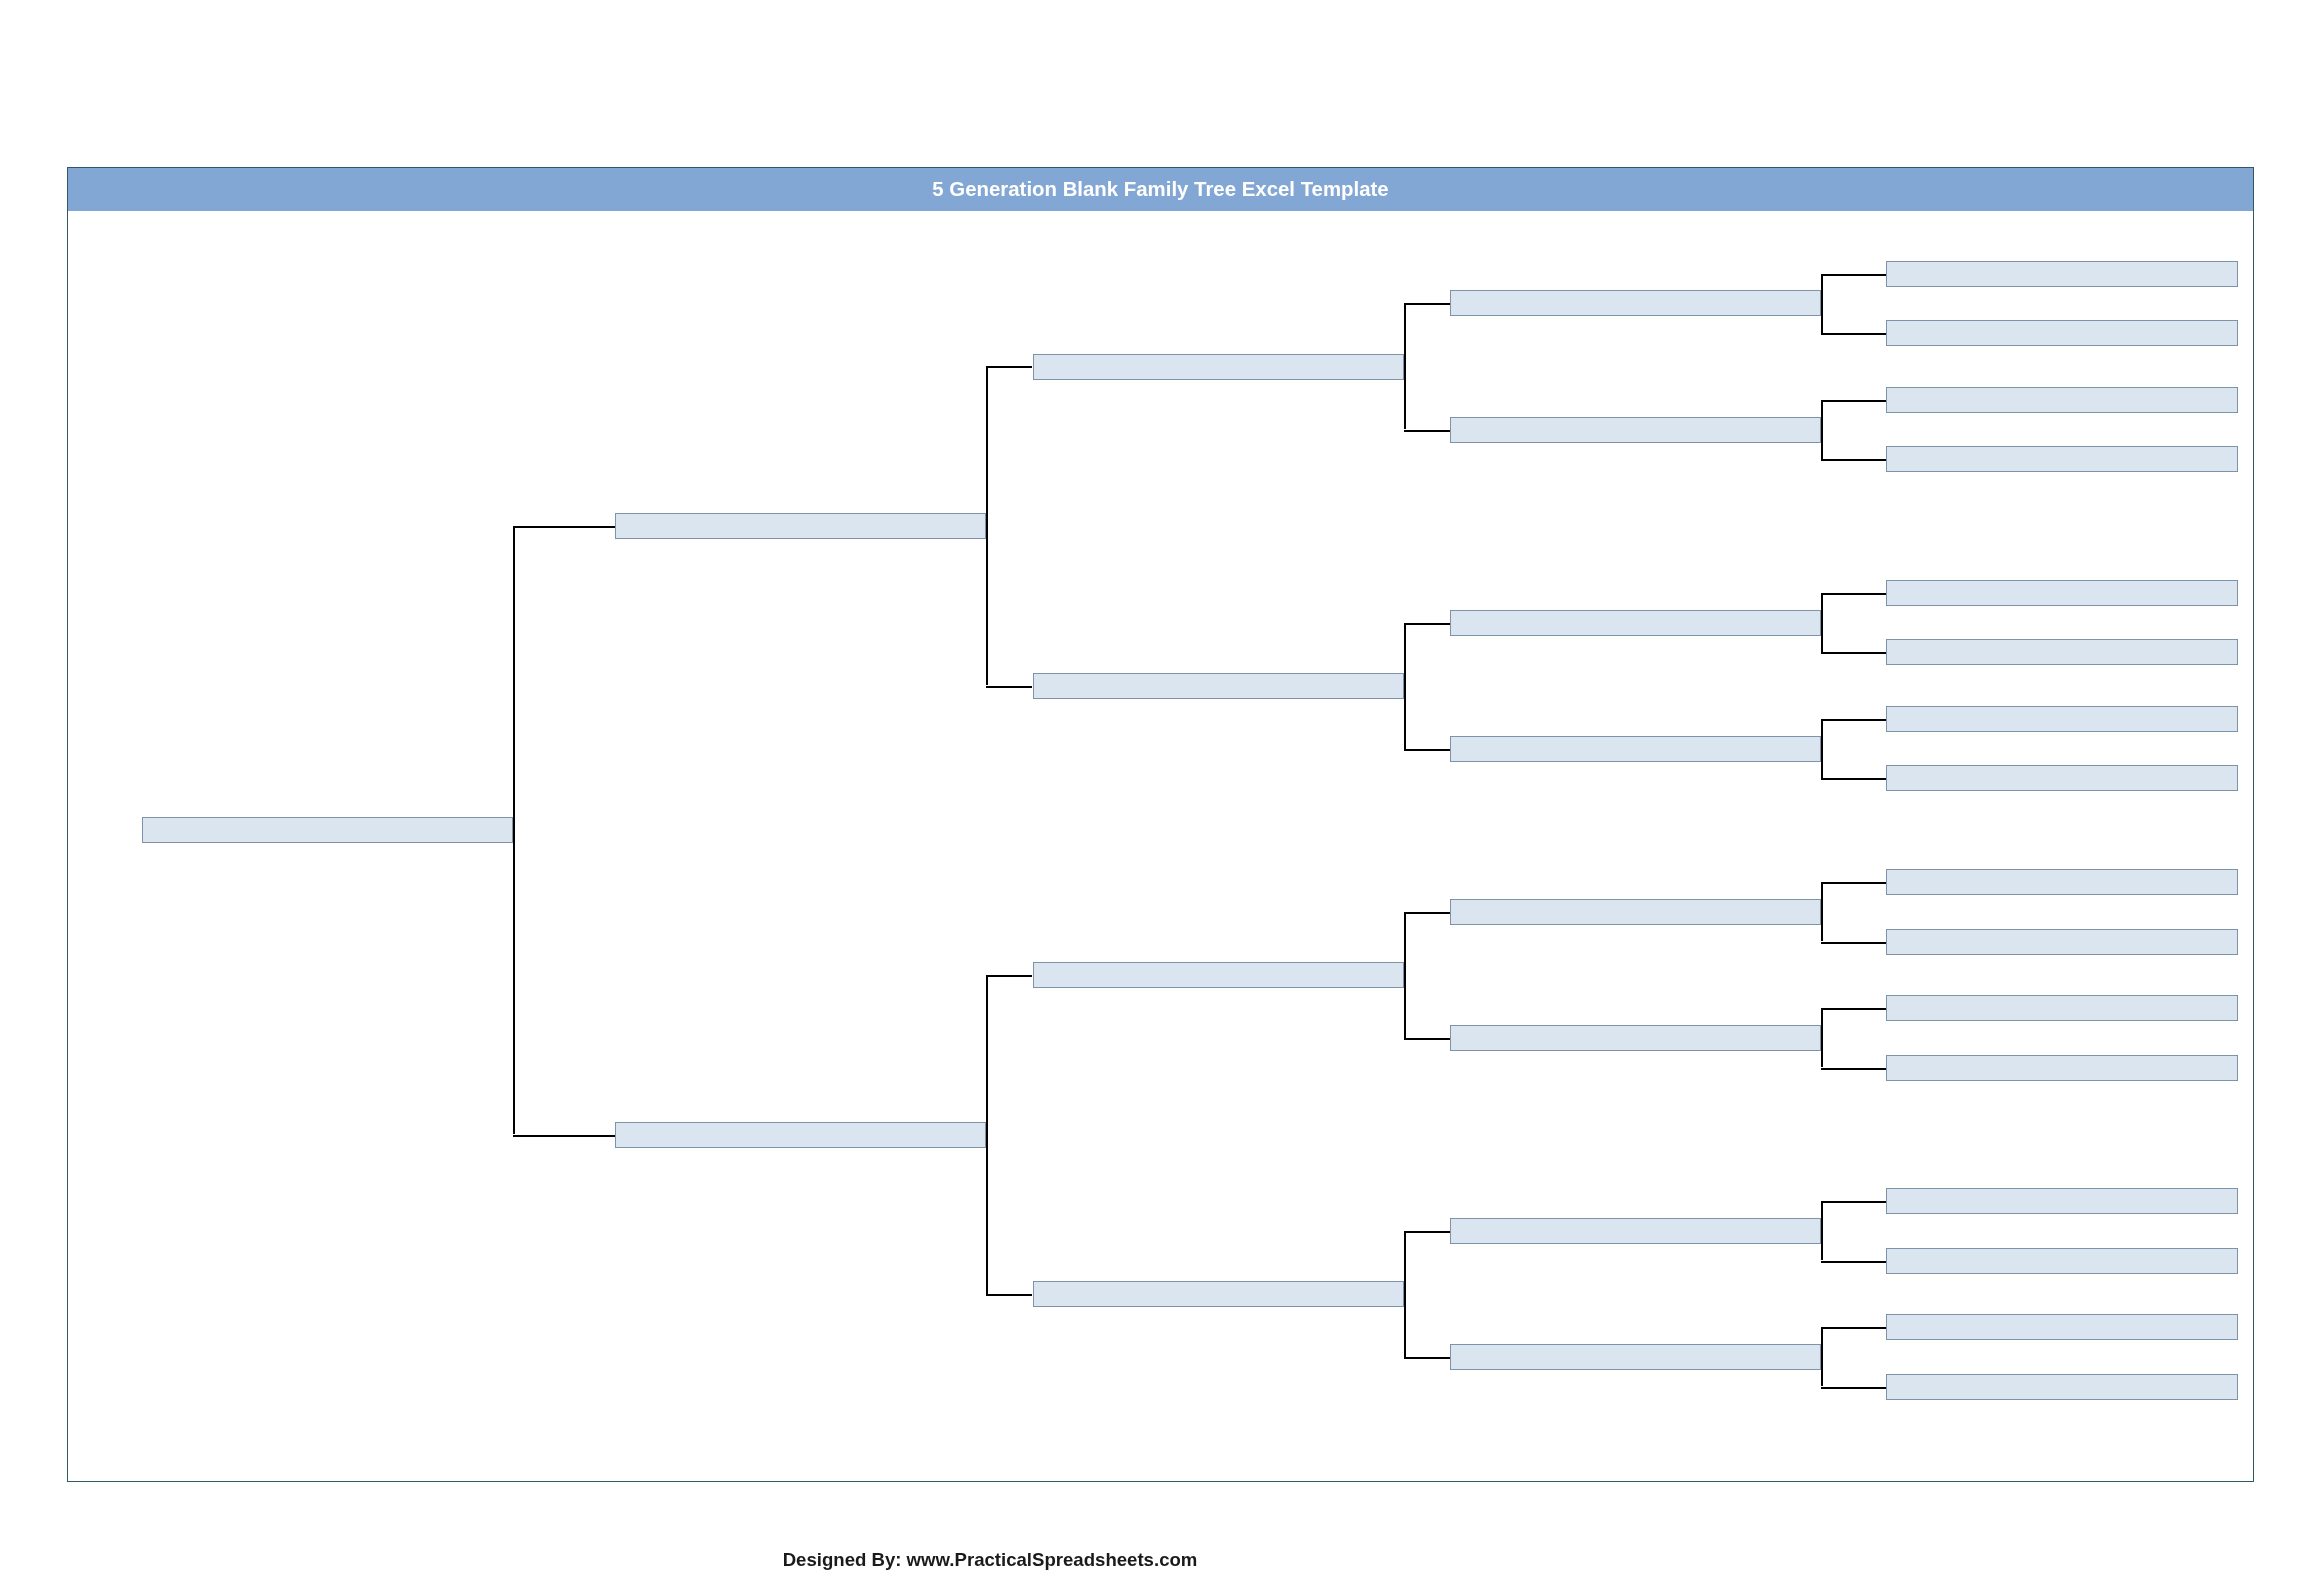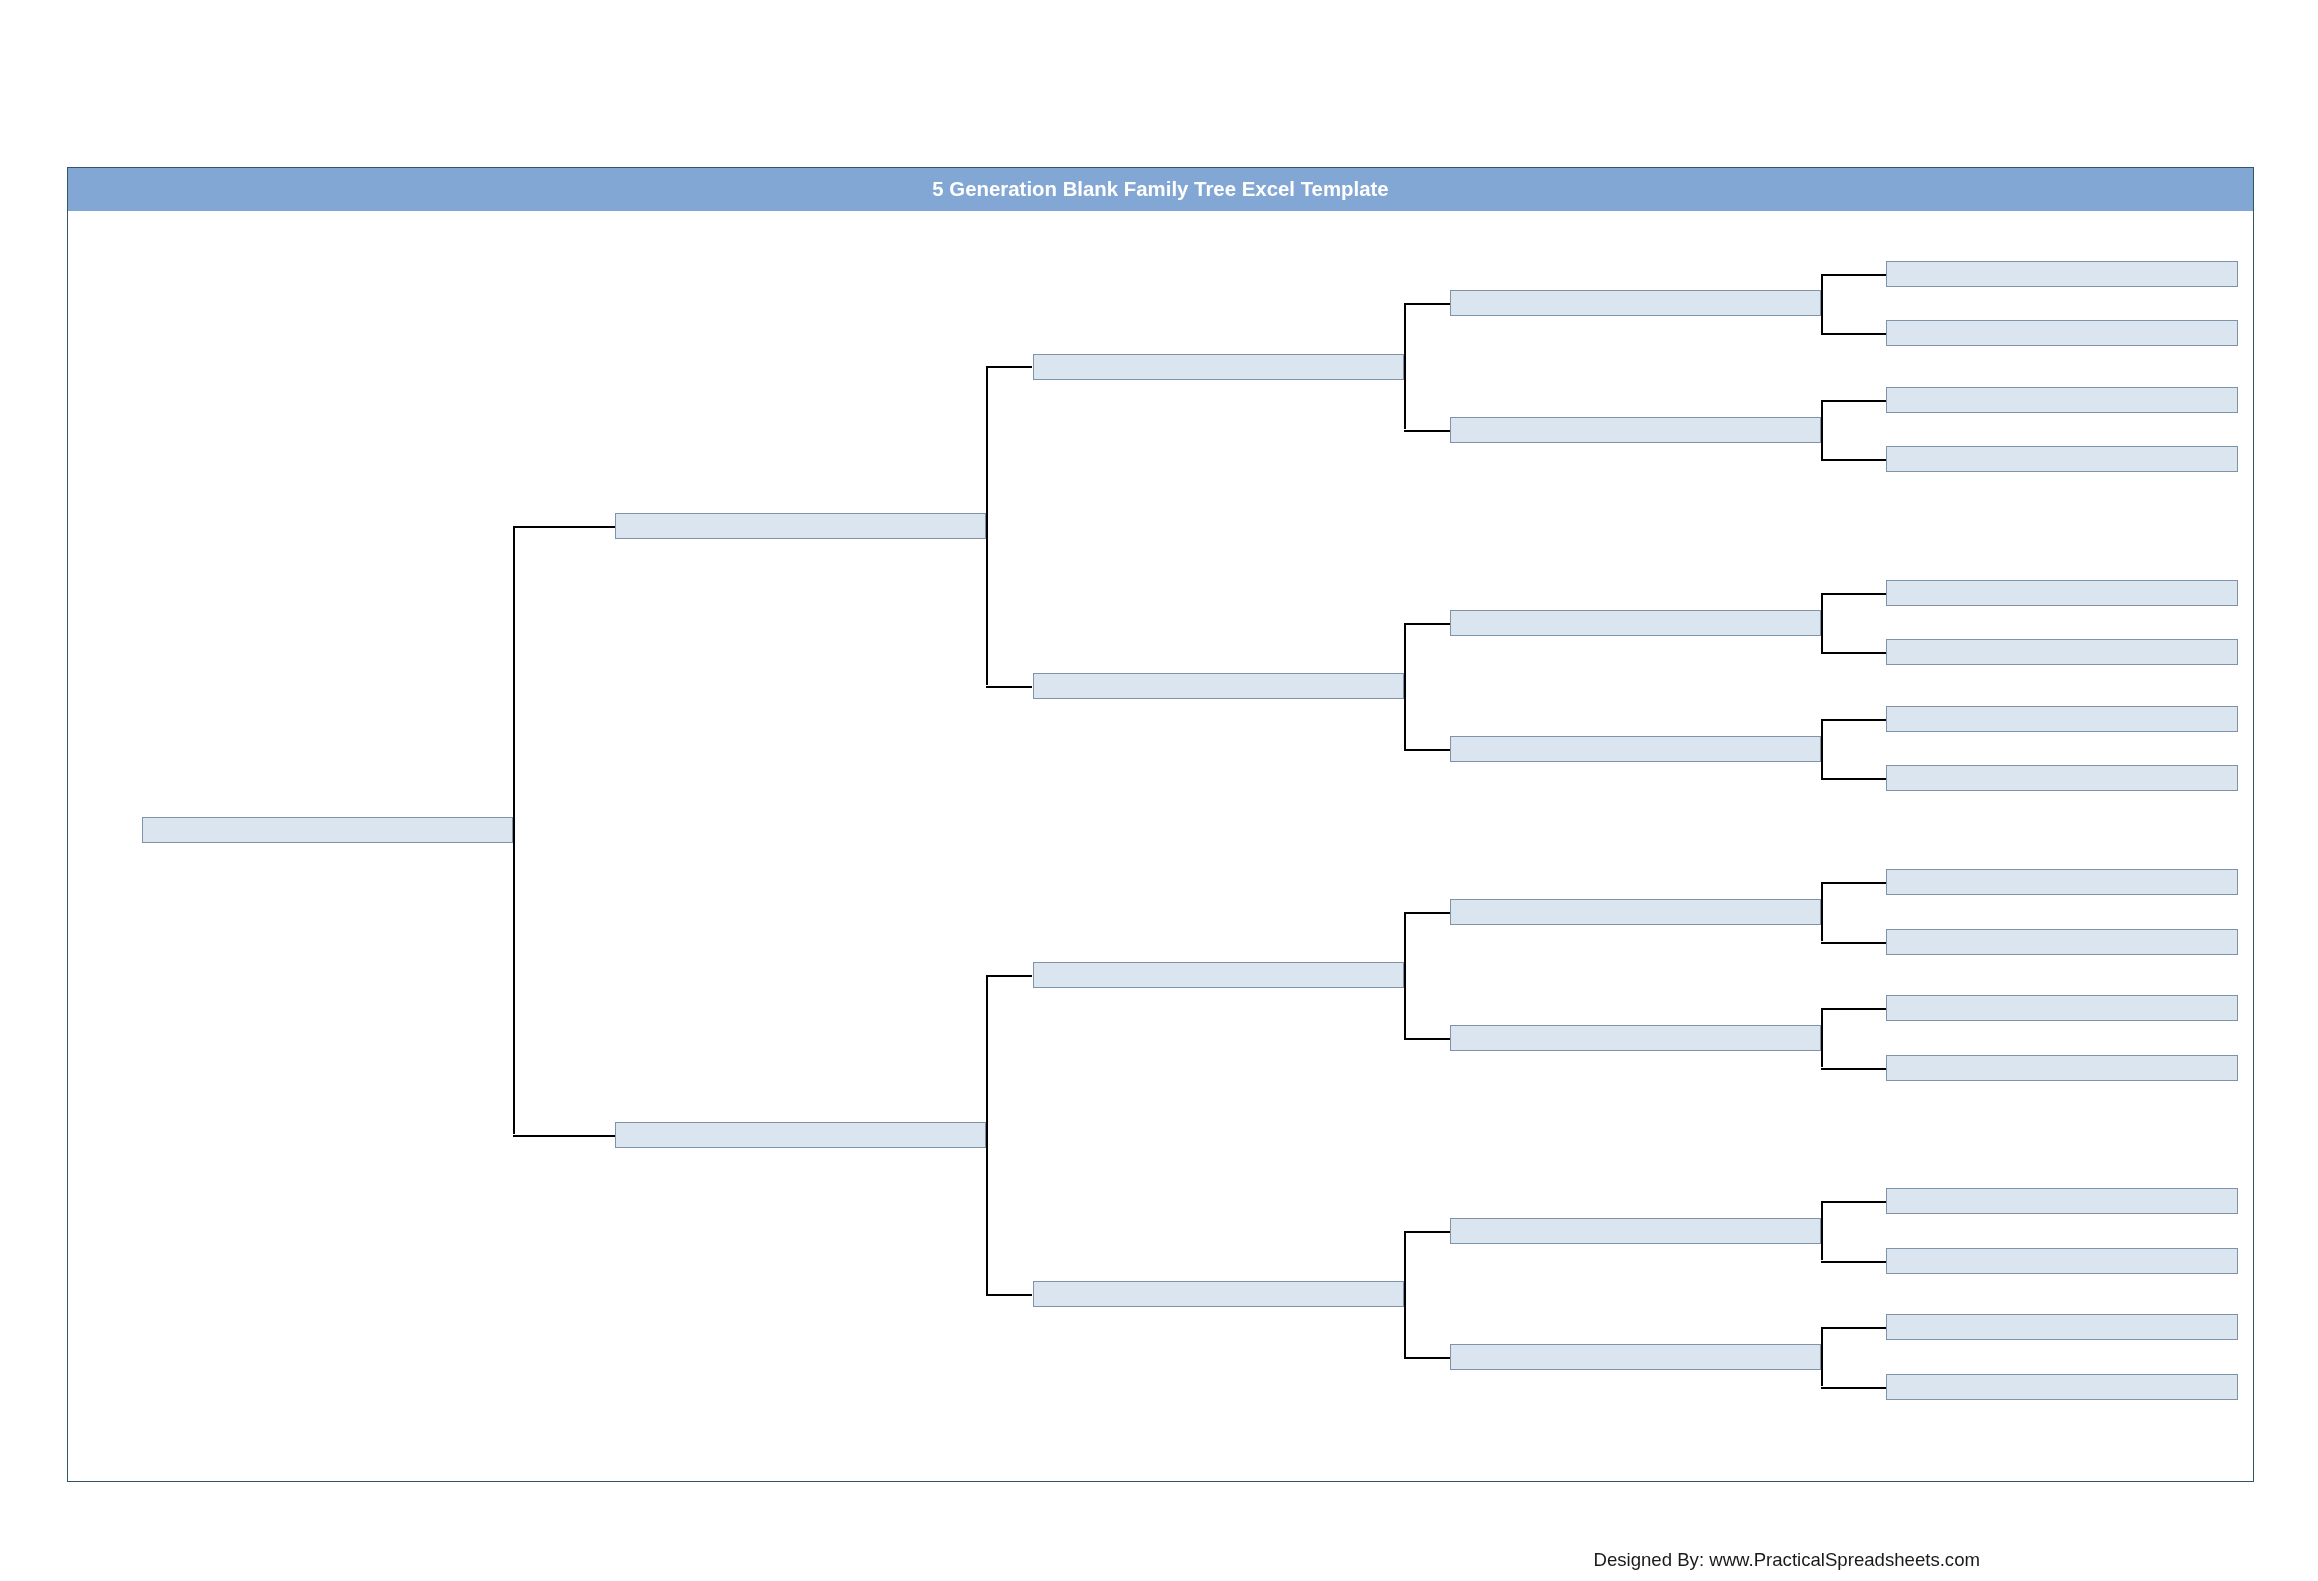--- a/index.html
+++ b/index.html
@@ -1,21 +1,21 @@
 <!DOCTYPE html>
 <html style="font-size:15px"><head>
 <meta charset="utf-8">
 <style>
   html,body{margin:0;padding:0;background:#fff;font-family:Arial,Helvetica,sans-serif}
   .page{position:relative;width:1980px;height:1582px}
   .frame{position:absolute;left:67px;top:167px;width:2185px;height:1313px;border:1.9px solid #2f5961}
   .titlebar{position:absolute;left:0;top:0;right:0;height:43px;background:#83a7d4;color:#fff;font-size:20.4px;font-weight:bold;line-height:43px;text-align:center}
   .cell{position:absolute;height:26px;background:#dbe5f0;border:0.9px solid #7f93a8;box-sizing:border-box}
   .conn{position:absolute;background:#000}
-  .footer{position:absolute;left:0;right:0;top:1549px;text-align:right;font-size:18.6px;font-weight:normal;color:#1a1a1a}
+  .footer{position:absolute;left:0;right:0;top:1549px;text-align:center;font-size:18.6px;font-weight:bold;color:#1a1a1a}
 </style>
 </head>
 <body>
 
 <div class="page">
   <div class="frame">
     <div class="titlebar">
       <span>5 Generation Blank Family Tree Excel Template</span>
     </div>
     <div id="tree-canvas">

